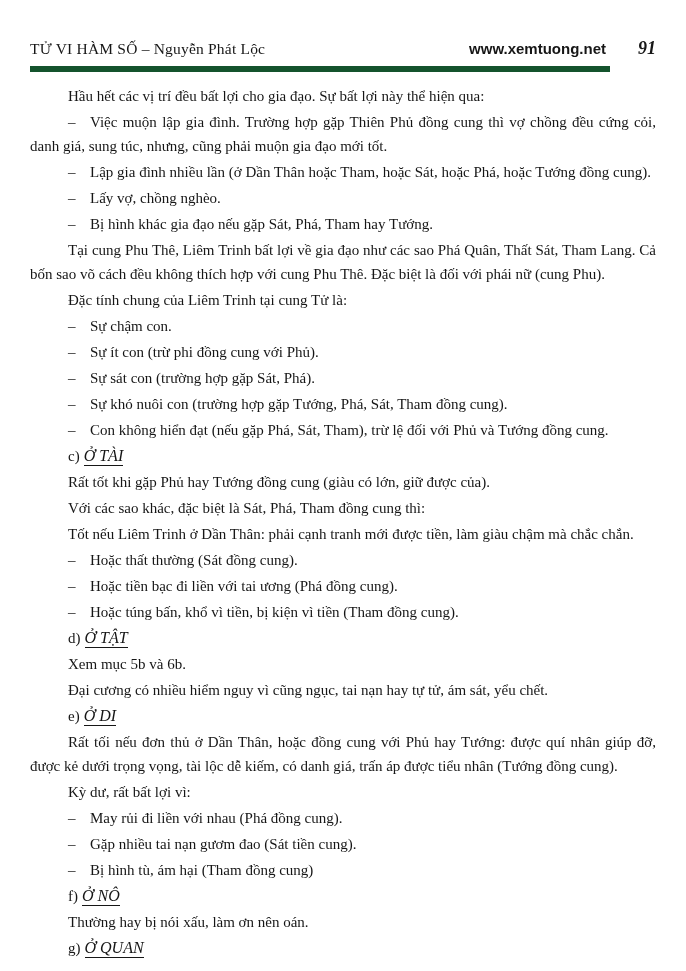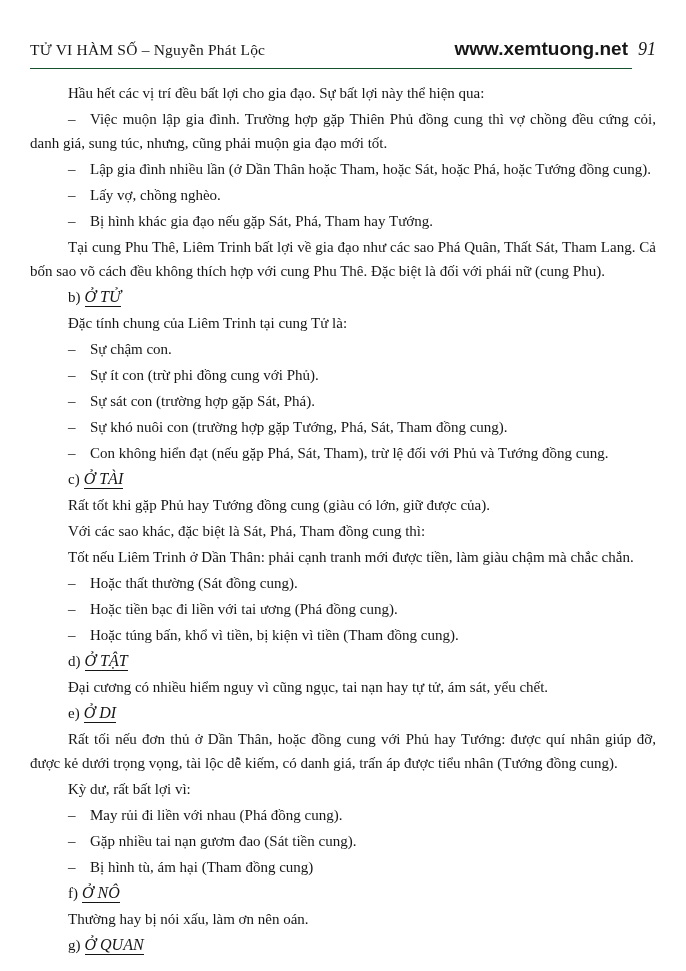--- a/index.html
+++ b/index.html
@@ -24,39 +24,40 @@
   
   .header-row {
     display: flex;
     align-items: baseline;
   }
   .header-rule-area {
     flex: 1;
     display: flex;
     justify-content: space-between;
     align-items: baseline;
-    border-bottom: 1px solid #14532d;
+    border-bottom: 6px solid #14532d;
     padding-bottom: 8px;
   }
   .header-title {
     font-size: 15.5px;
     letter-spacing: 0.2px;
     white-space: nowrap;
   }
   .header-site {
     font-family: "Liberation Sans", "DejaVu Sans", sans-serif;
     font-weight: bold;
-    font-size: 19px;
+    font-size: 15px;
     white-space: nowrap;
     padding-right: 4px;
   }
   .header-pagenum {
-    font-weight: normal;
+    font-weight: bold;
     font-style: italic;
     font-size: 18px;
+    margin-left: 22px;
     min-width: 24px;
     text-align: right;
   }
   
   .content {
     padding-top: 12px;
   }
   .content p {
     margin: 0 0 2px 0;
     line-height: 24px;
@@ -92,35 +93,35 @@
     <span class="header-pagenum">91</span>
   </div>
 
   <main class="content">
       <p class="para">Hầu hết các vị trí đều bất lợi cho gia đạo. Sự bất lợi này thể hiện qua:</p>
       <p class="bullet"><span class="dash">–</span><span>Việc muộn lập gia đình. Trường hợp gặp Thiên Phủ đồng cung thì vợ chồng đều cứng cỏi, danh giá, sung túc, nhưng, cũng phải muộn gia đạo mới tốt.</span></p>
       <p class="bullet"><span class="dash">–</span><span>Lập gia đình nhiều lần (ở Dần Thân hoặc Tham, hoặc Sát, hoặc Phá, hoặc Tướng đồng cung).</span></p>
       <p class="bullet"><span class="dash">–</span><span>Lấy vợ, chồng nghèo.</span></p>
       <p class="bullet"><span class="dash">–</span><span>Bị hình khác gia đạo nếu gặp Sát, Phá, Tham hay Tướng.</span></p>
       <p class="para">Tại cung Phu Thê, Liêm Trinh bất lợi về gia đạo như các sao Phá Quân, Thất Sát, Tham Lang. Cả bốn sao võ cách đều không thích hợp với cung Phu Thê. Đặc biệt là đối với phái nữ (cung Phu).</p>
-      <p class="heading"><span>b)</span><span class="heading-title">Ở TỬ</span></p>
       <p class="para">Đặc tính chung của Liêm Trinh tại cung Tử là:</p>
       <p class="bullet"><span class="dash">–</span><span>Sự chậm con.</span></p>
       <p class="bullet"><span class="dash">–</span><span>Sự ít con (trừ phi đồng cung với Phủ).</span></p>
       <p class="bullet"><span class="dash">–</span><span>Sự sát con (trường hợp gặp Sát, Phá).</span></p>
       <p class="bullet"><span class="dash">–</span><span>Sự khó nuôi con (trường hợp gặp Tướng, Phá, Sát, Tham đồng cung).</span></p>
       <p class="bullet"><span class="dash">–</span><span>Con không hiển đạt (nếu gặp Phá, Sát, Tham), trừ lệ đối với Phủ và Tướng đồng cung.</span></p>
       <p class="heading"><span>c)</span><span class="heading-title">Ở TÀI</span></p>
       <p class="para">Rất tốt khi gặp Phủ hay Tướng đồng cung (giàu có lớn, giữ được của).</p>
       <p class="para">Với các sao khác, đặc biệt là Sát, Phá, Tham đồng cung thì:</p>
       <p class="para">Tốt nếu Liêm Trinh ở Dần Thân: phải cạnh tranh mới được tiền, làm giàu chậm mà chắc chắn.</p>
       <p class="bullet"><span class="dash">–</span><span>Hoặc thất thường (Sát đồng cung).</span></p>
       <p class="bullet"><span class="dash">–</span><span>Hoặc tiền bạc đi liền với tai ương (Phá đồng cung).</span></p>
       <p class="bullet"><span class="dash">–</span><span>Hoặc túng bấn, khổ vì tiền, bị kiện vì tiền (Tham đồng cung).</span></p>
       <p class="heading"><span>d)</span><span class="heading-title">Ở TẬT</span></p>
+      <p class="para">Xem mục 5b và 6b.</p>
       <p class="para">Đại cương có nhiều hiểm nguy vì cũng ngục, tai nạn hay tự tử, ám sát, yểu chết.</p>
       <p class="heading"><span>e)</span><span class="heading-title">Ở DI</span></p>
       <p class="para">Rất tối nếu đơn thủ ở Dần Thân, hoặc đồng cung với Phủ hay Tướng: được quí nhân giúp đỡ, được kẻ dưới trọng vọng, tài lộc dễ kiếm, có danh giá, trấn áp được tiểu nhân (Tướng đồng cung).</p>
       <p class="para">Kỳ dư, rất bất lợi vì:</p>
       <p class="bullet"><span class="dash">–</span><span>May rủi đi liền với nhau (Phá đồng cung).</span></p>
       <p class="bullet"><span class="dash">–</span><span>Gặp nhiều tai nạn gươm đao (Sát tiền cung).</span></p>
       <p class="bullet"><span class="dash">–</span><span>Bị hình tù, ám hại (Tham đồng cung)</span></p>
       <p class="heading"><span>f)</span><span class="heading-title">Ở NÔ</span></p>
       <p class="para">Thường hay bị nói xấu, làm ơn nên oán.</p>
       <p class="heading"><span>g)</span><span class="heading-title">Ở QUAN</span></p>

